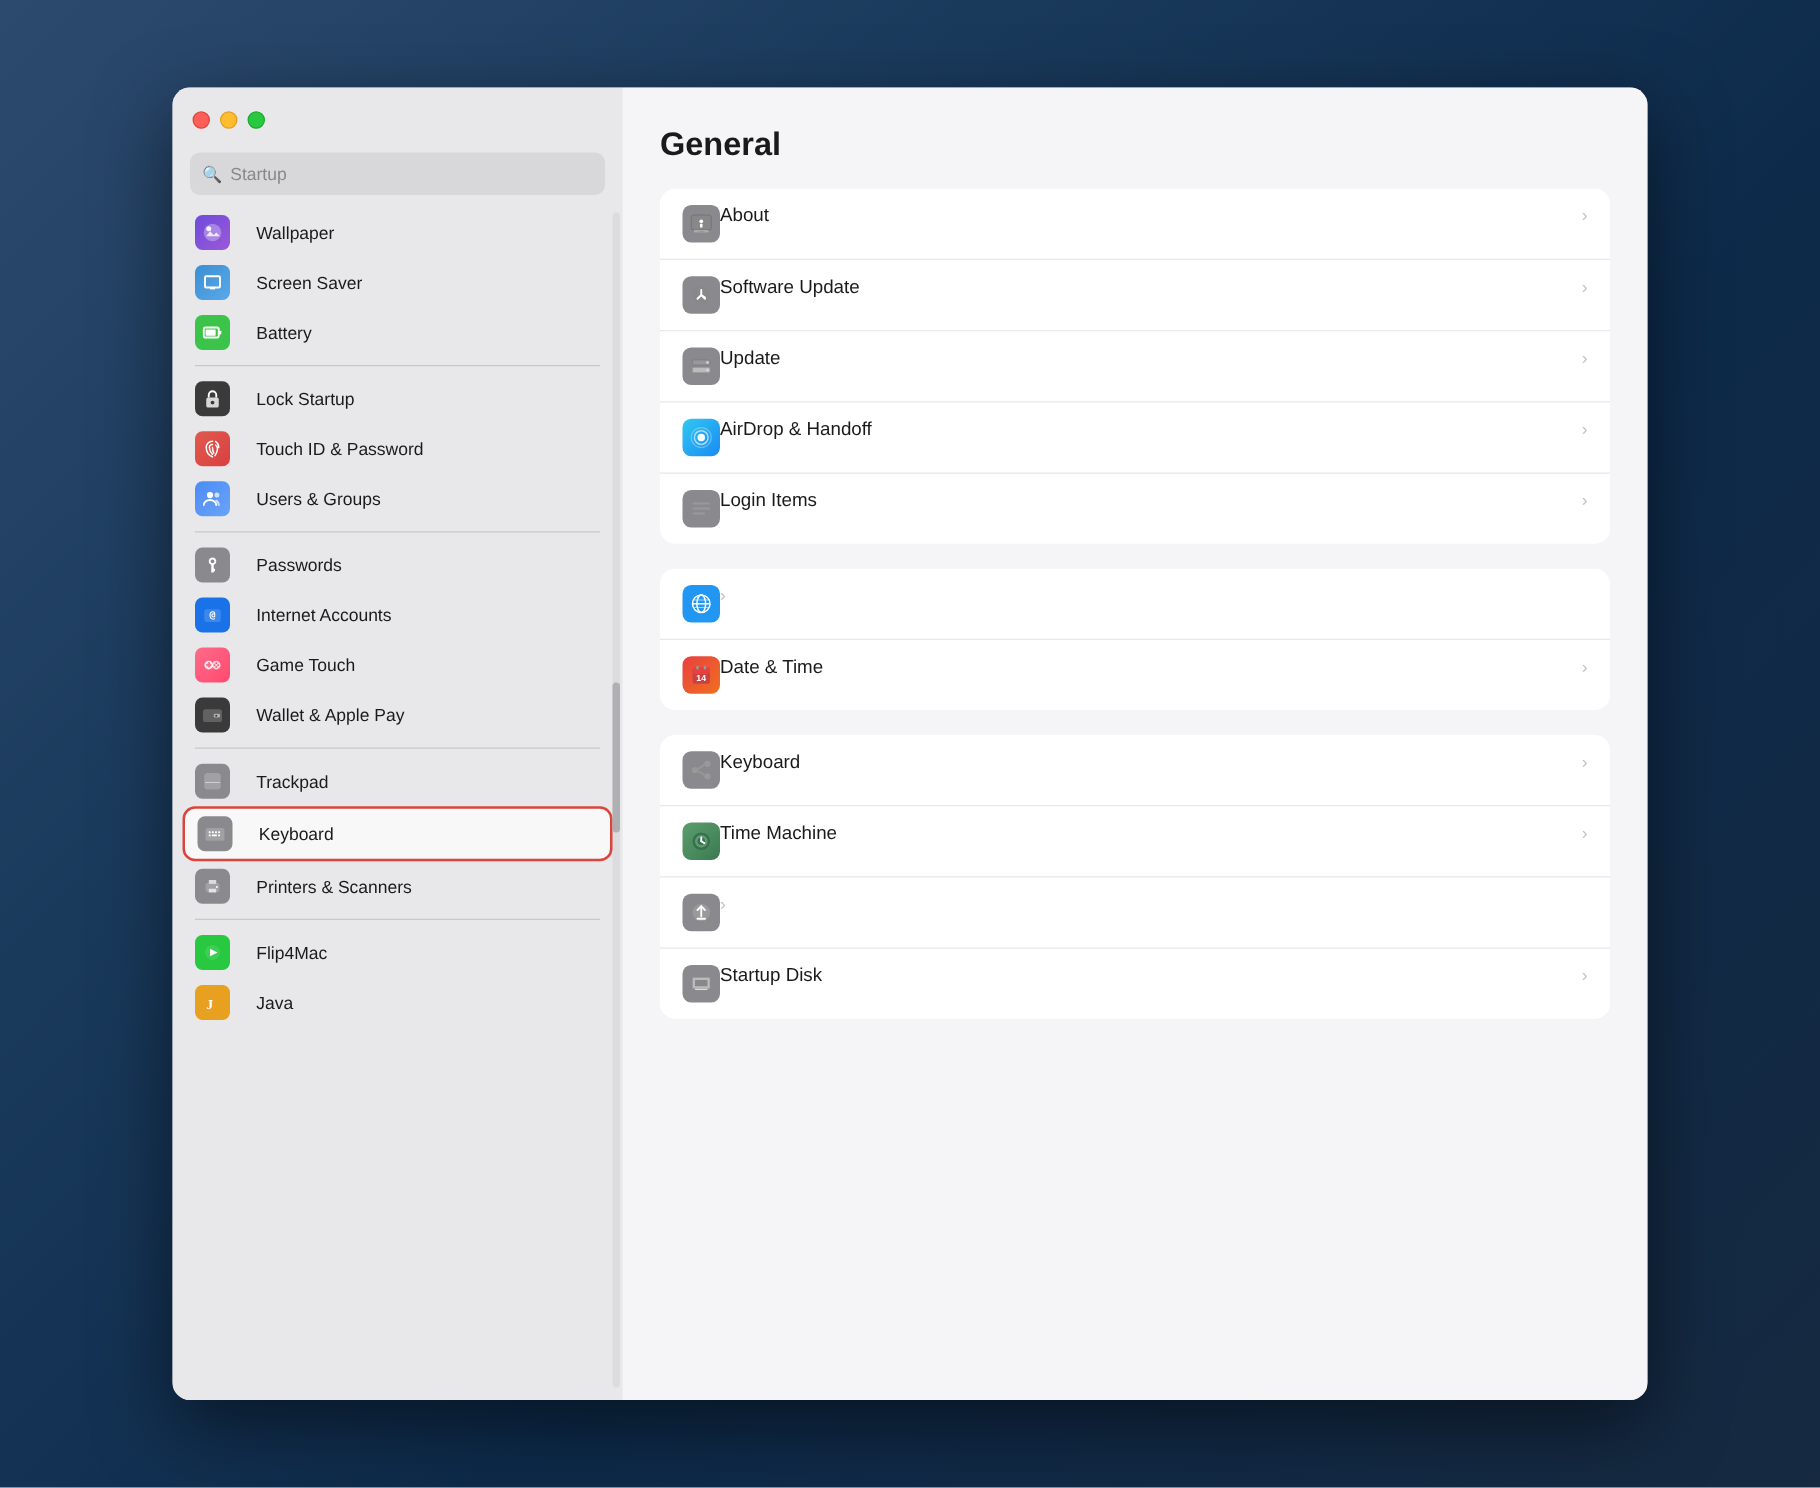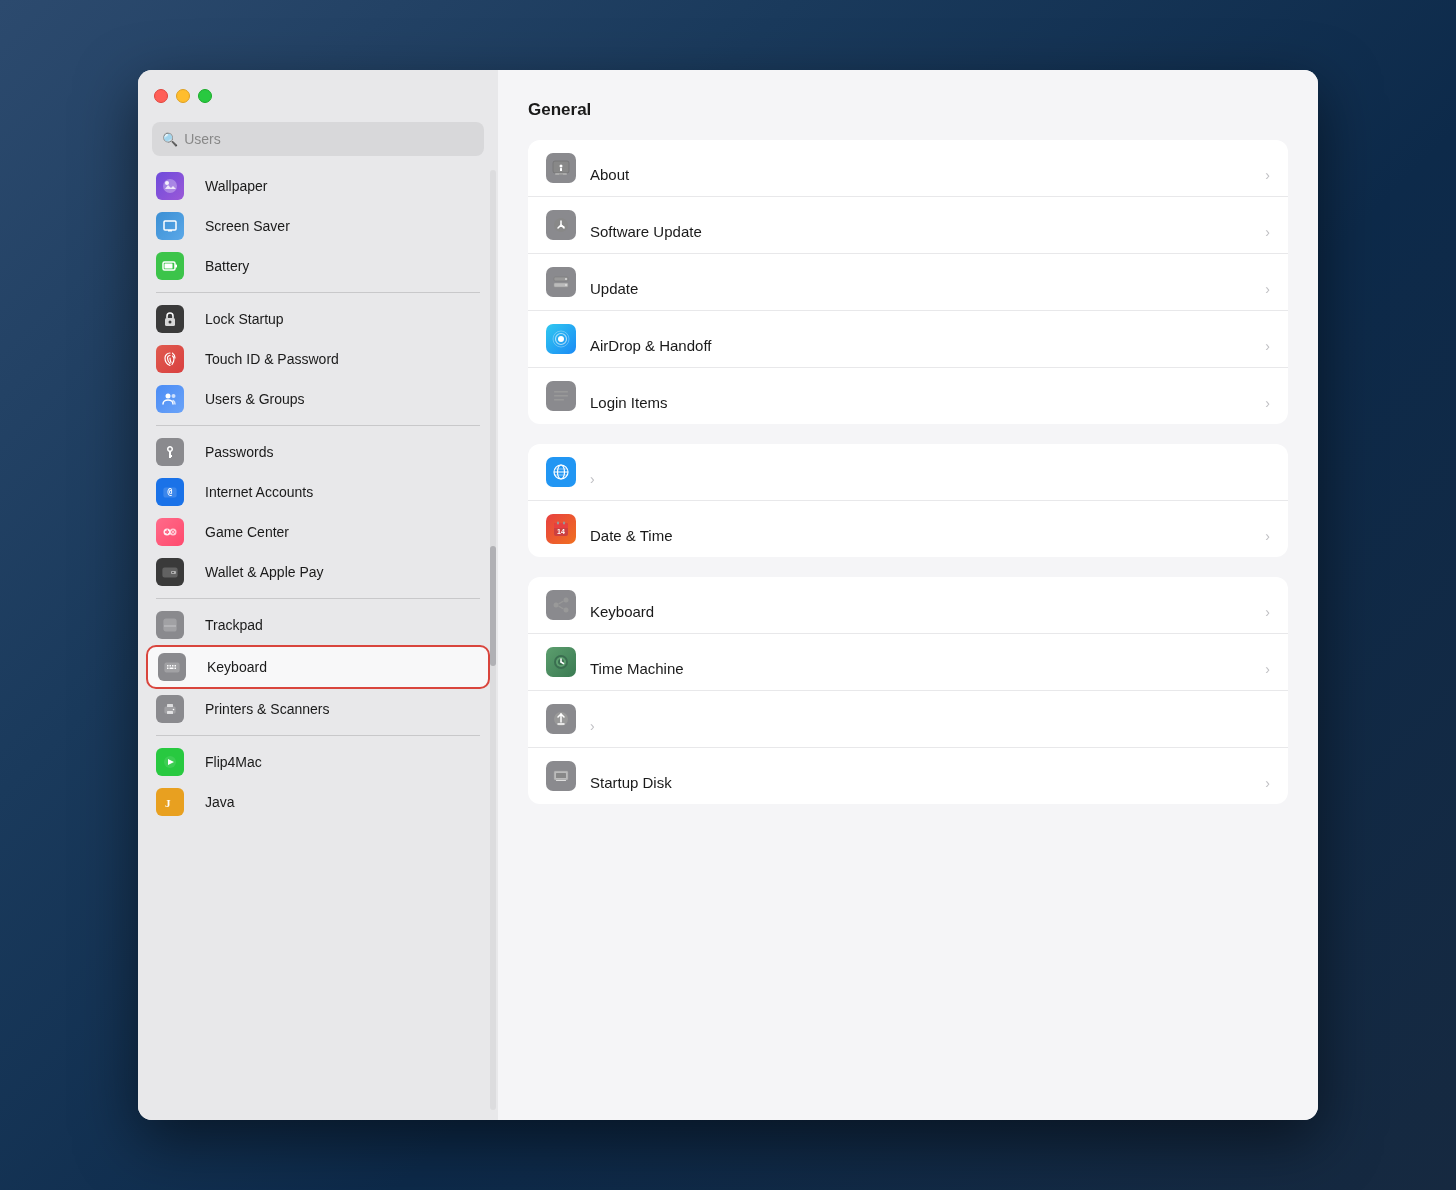--- a/index.html
+++ b/index.html
@@ -156,40 +156,39 @@
       flex: 1;
       background: #f5f5f7;
       overflow-y: auto;
       padding: 30px 30px;
     }
 
     .main-content::-webkit-scrollbar { width: 6px; }
     .main-content::-webkit-scrollbar-thumb { background: #bbb; border-radius: 3px; }
 
     .page-title {
-      font-size: 17px;
+      font-size: 26px;
       font-weight: 700;
       color: #1a1a1a;
       margin-bottom: 20px;
     }
 
     .settings-group {
       background: white;
       border-radius: 12px;
       overflow: hidden;
       margin-bottom: 20px;
     }
 
     .settings-row {
       display: flex;
-      align-items: flex-end;
+      align-items: flex-start;
       padding: 13px 18px;
       cursor: pointer;
       border-bottom: 1px solid #e8e8ea;
-      gap: 14px;
     }
 
     .settings-row:last-child {
       border-bottom: none;
     }
 
     .row-icon {
       width: 30px;
       height: 30px;
       border-radius: 7px;
@@ -249,21 +248,21 @@
 
   <div class="sidebar">
     <div class="titlebar">
       <div class="traffic-light close"></div>
       <div class="traffic-light minimize"></div>
       <div class="traffic-light maximize"></div>
     </div>
 
     <div class="search-bar">
       <span class="search-icon-svg">🔍</span>
-      <span class="search-placeholder">Users</span>
+      <span class="search-placeholder">Startup</span>
     </div>
 
     <div class="sidebar-scroll">
 
       <div class="sidebar-section">
         <div class="sidebar-item">
           <div class="item-icon icon-wallpaper">
             <svg width="16" height="16" viewBox="0 0 16 16" fill="none">
               <circle cx="8" cy="8" r="7" fill="white" opacity="0.3"></circle>
               <path d="M3 11 L6 7 L9 10 L11 8 L14 11Z" fill="white" opacity="0.8"></path>
@@ -358,21 +357,21 @@
               <circle cx="5" cy="8" r="3.5" fill="white" opacity="0.9"></circle>
               <circle cx="11" cy="8" r="3.5" fill="white" opacity="0.7"></circle>
               <rect x="3" y="7" width="4" height="2" rx="0.5" fill="#ff6b8a"></rect>
               <rect x="4.5" y="5.5" width="1.5" height="4.5" rx="0.5" fill="#ff6b8a"></rect>
               <circle cx="9.5" cy="8" r="0.7" fill="#ff4a6e"></circle>
               <circle cx="11" cy="6.5" r="0.7" fill="#ff4a6e"></circle>
               <circle cx="12.5" cy="8" r="0.7" fill="#ff4a6e"></circle>
               <circle cx="11" cy="9.5" r="0.7" fill="#ff4a6e"></circle>
             </svg>
           </div>
-          <span class="item-label">Game Center</span>
+          <span class="item-label">Game Touch</span>
         </div>
         <div class="sidebar-item">
           <div class="item-icon icon-wallet">
             <svg width="16" height="16" viewBox="0 0 16 16" fill="none">
               <rect x="1" y="4" width="14" height="9" rx="1.5" fill="white" opacity="0.2" stroke="white" stroke-width="1.2"></rect>
               <rect x="9" y="7" width="5" height="3" rx="1" fill="white" opacity="0.5"></rect>
               <circle cx="11" cy="8.5" r="0.8" fill="#3a3a3a"></circle>
             </svg>
           </div>
           <span class="item-label">Wallet &amp; Apple Pay</span>

